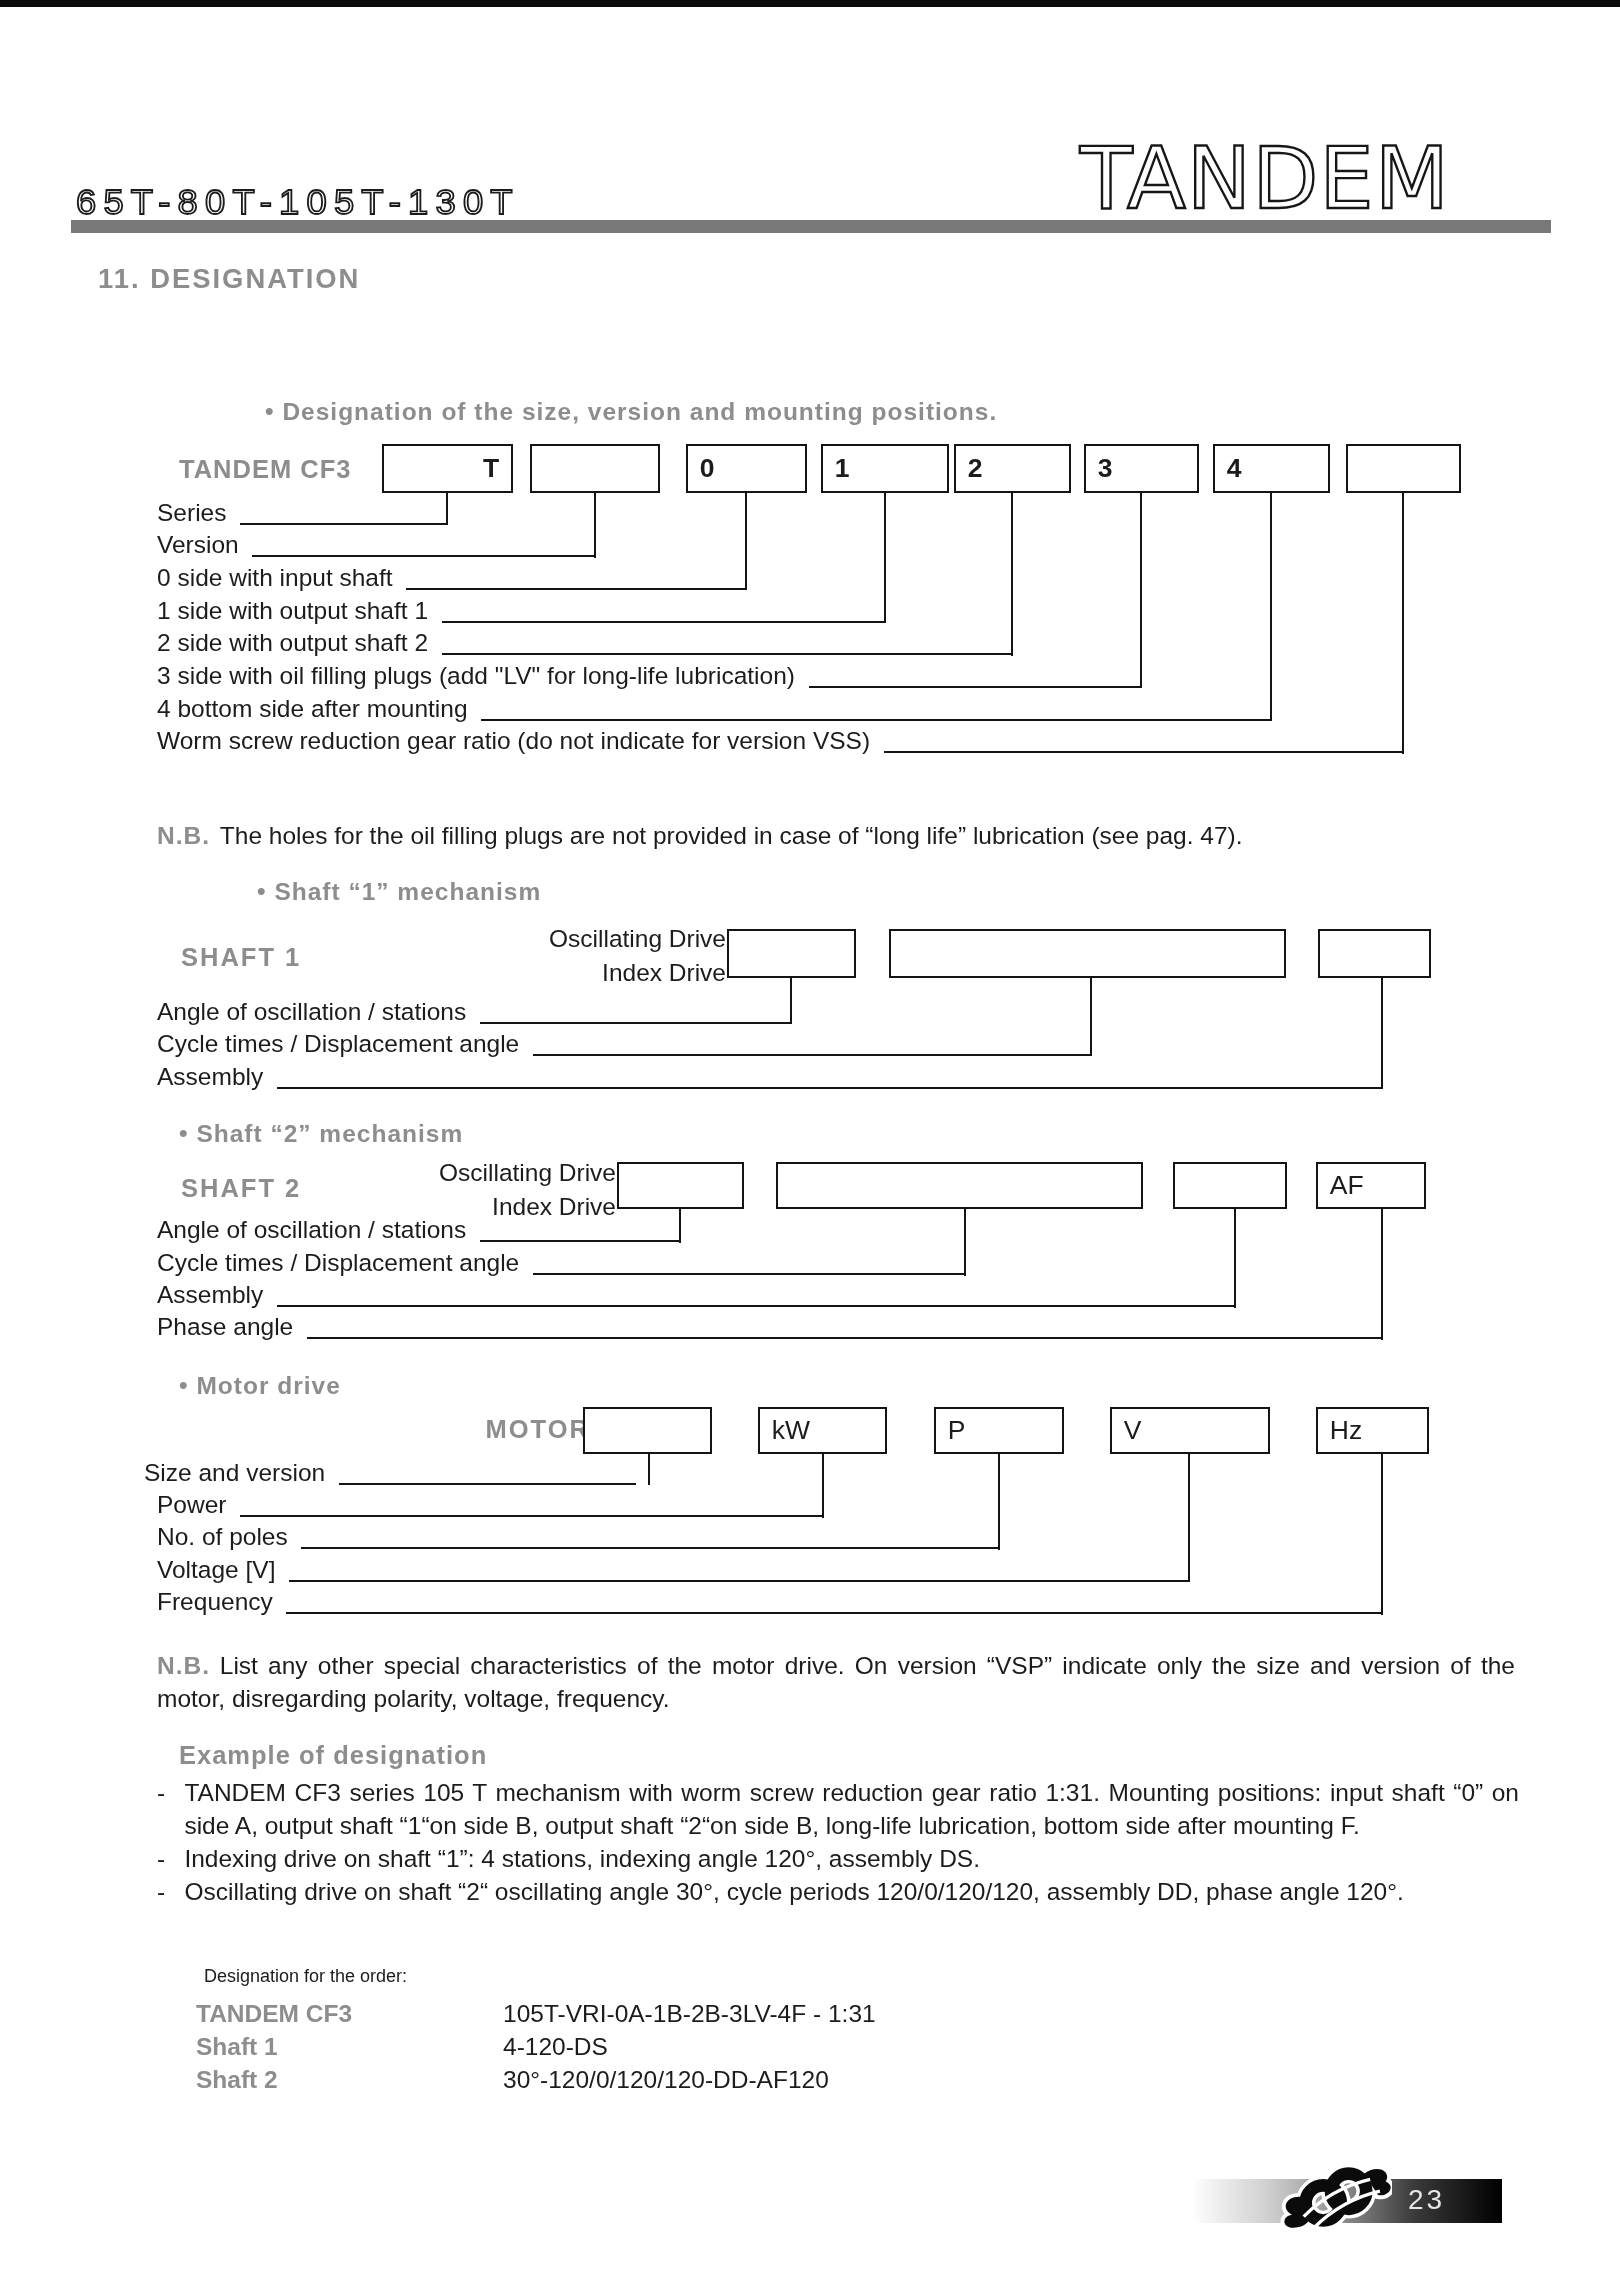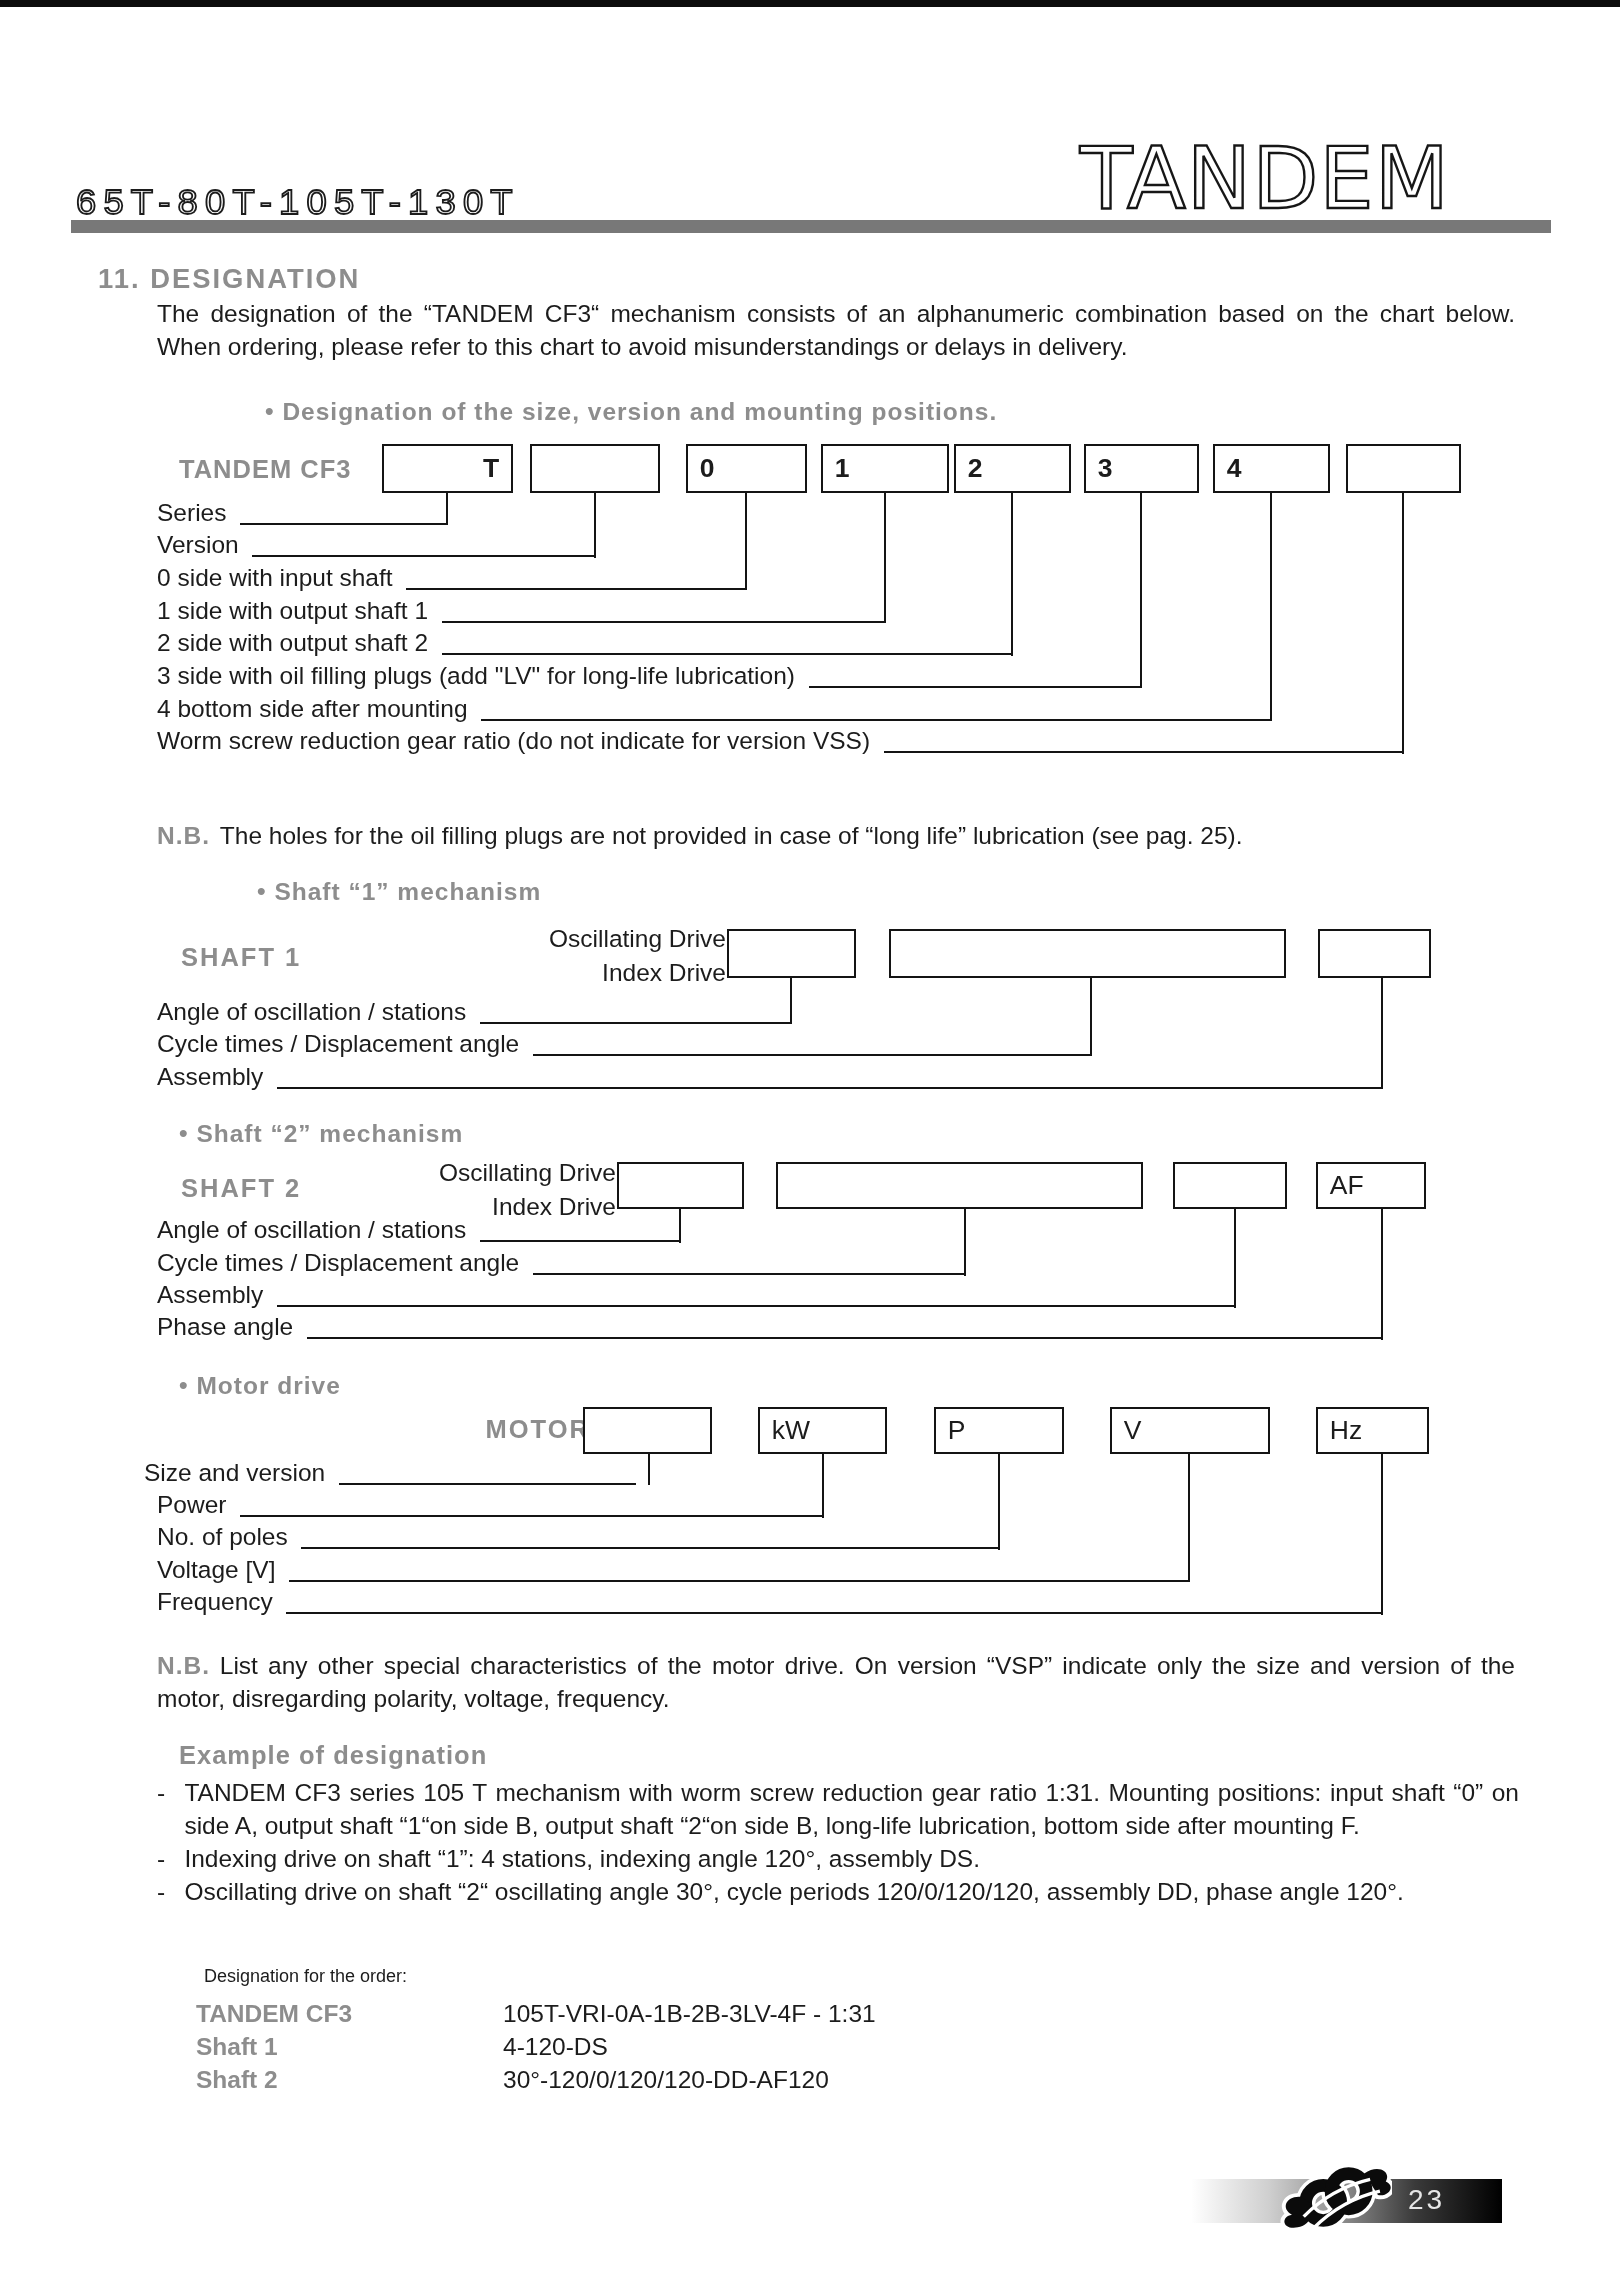--- a/index.html
+++ b/index.html
@@ -48,21 +48,20 @@
 <body>
 
 <div class="page">
 
   <div class="abs top-strip"></div>
   <div class="abs models">65T-80T-105T-130T</div>
   <div class="abs brand">TANDEM</div>
   <div class="abs header-bar"></div>
 
   <div class="abs h11 gray">11. DESIGNATION</div>
-  <div class="abs intro">The designation of the “TANDEM CF3“ mechanism consists of an alphanumeric combination based on the chart below. When ordering, please refer to this chart to avoid misunderstandings or delays in delivery.</div>
 
   <div class="abs bullet gray" style="left:243px;top:398px">• Designation of the size, version and mounting positions.</div>
 
   <div class="abs dlabel gray" style="left:157px;top:455px">TANDEM CF3</div>
 
   <div class="box bold right" style="left:382px;top:444px;width:131px;height:49px">T</div>
   <div class="box bold" style="left:530px;top:444px;width:130px;height:49px"></div>
   <div class="box bold" style="left:686px;top:444px;width:121px;height:49px">0</div>
   <div class="box bold" style="left:821px;top:444px;width:128px;height:49px">1</div>
   <div class="box bold" style="left:954px;top:444px;width:117px;height:49px">2</div>
@@ -106,21 +105,21 @@
   <div class="lrow" style="left:157px;top:691px;width:1114px">
     <span class="txt">4 bottom side after mounting</span>
       <span class="ln"></span>
   </div>
   <div class="lrow" style="left:157px;top:723px;width:1246px">
     <span class="txt">Worm screw reduction gear ratio (do not indicate for version VSS)</span>
       <span class="ln"></span>
   </div>
 
   <div class="nb" style="left:157px;top:819px;width:1358px">
-    <span class="pfx">N.B.</span><span>The holes for the oil filling plugs are not provided in case of “long life” lubrication (see pag. 25).</span>
+    <span class="pfx">N.B.</span><span>The holes for the oil filling plugs are not provided in case of “long life” lubrication (see pag. 47).</span>
   </div>
 
   <div class="abs bullet gray" style="left:235px;top:878px">• Shaft “1” mechanism</div>
   <div class="abs dlabel gray" style="left:159px;top:943px;letter-spacing:2px">SHAFT 1</div>
   <div class="drive" style="left:461px;top:922px;width:265px">
     <div>Oscillating Drive</div>
     <div>Index Drive</div>
   </div>
   <div class="box" style="left:727px;top:929px;width:129px;height:49px"></div>
   <div class="box" style="left:889px;top:929px;width:397px;height:49px"></div>

